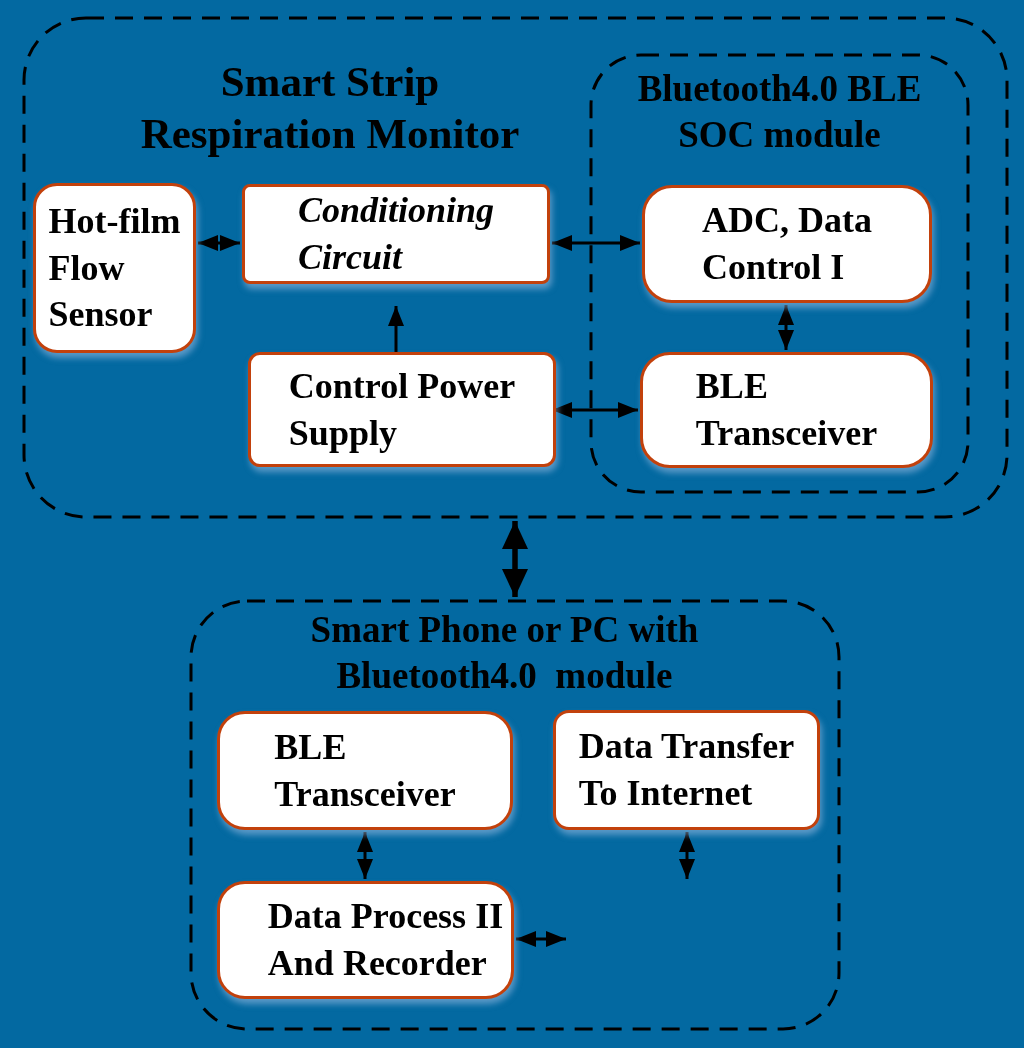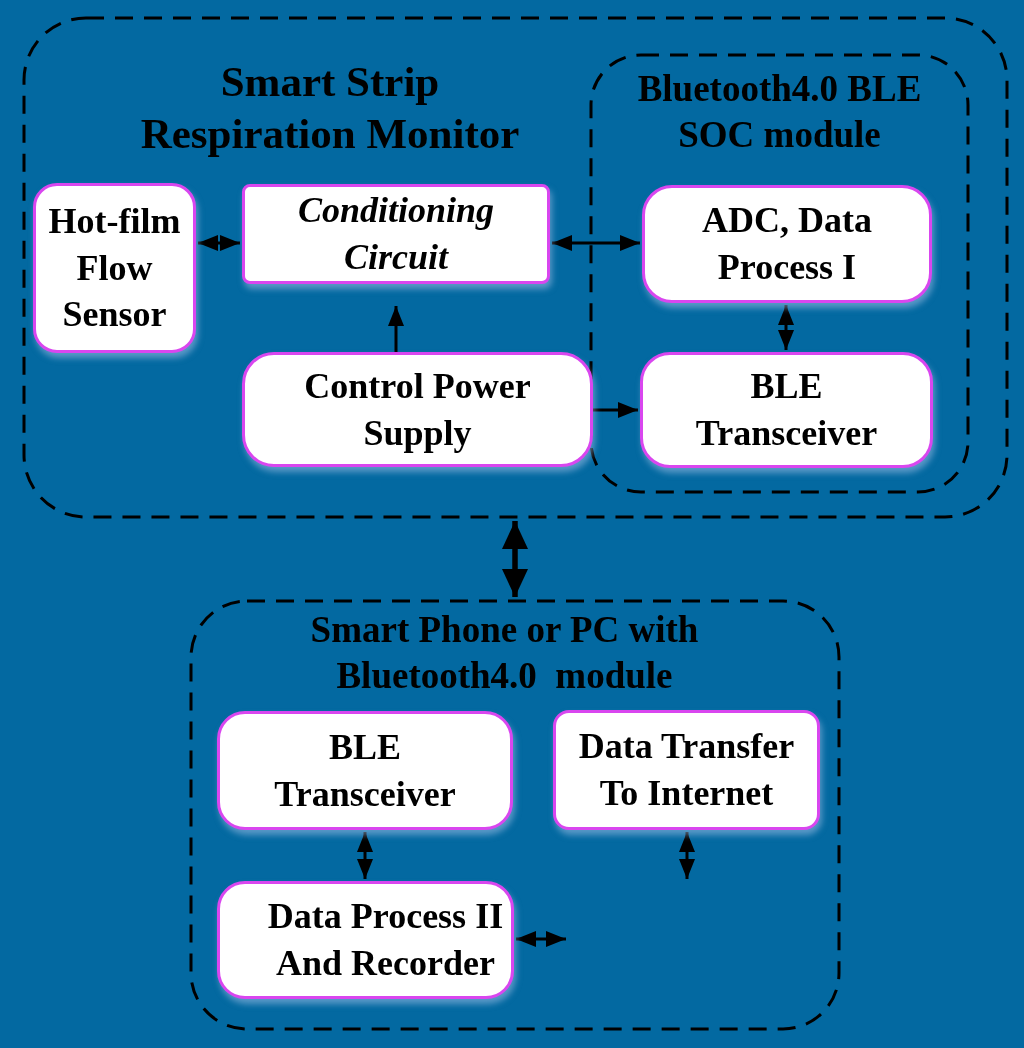--- a/index.html
+++ b/index.html
@@ -10,25 +10,24 @@
     background: #0369a1;
     font-family: "Liberation Serif", "DejaVu Serif", serif;
     color: #000000;
     overflow: hidden;
   }
   #wires { position: absolute; left: 0; top: 0; width: 1024px; height: 1048px; }
   .node {
     position: absolute;
     box-sizing: border-box;
     background: #ffffff;
-    border: 3px solid #d946ef;
+    border: 3px solid #c2410c;
     display: flex;
     align-items: center;
     justify-content: center;
-    text-align: center;
     font-weight: bold;
     font-size: 36px;
     line-height: 1.3;
     white-space: pre-wrap;
     box-shadow: 2px 5px 6px rgba(163,193,232,0.55);
   }
   .title {
     position: absolute;
     text-align: center;
     font-weight: bold;
@@ -72,24 +71,24 @@
   <div class="title title-sub" style="left:591px; top:66px; width:377px;">Bluetooth4.0 BLE
 SOC module</div>
   <div class="title title-sub" style="left:182px; top:607px; width:645px;">Smart Phone or PC with
 Bluetooth4.0  module</div>
 
   <div class="node" style="left:33px; top:183px; width:163px; height:170px; border-radius:24px;">Hot-film
 Flow
 Sensor</div>
   <div class="node" style="left:242px; top:184px; width:308px; height:100px; border-radius:8px;font-style:italic;">Conditioning
 Circuit</div>
-  <div class="node" style="left:242px; top:352px; width:351px; height:115px; border-radius:32px;">Control Power
+  <div class="node" style="left:248px; top:352px; width:308px; height:115px; border-radius:12px;">Control Power
 Supply</div>
   <div class="node" style="left:642px; top:185px; width:290px; height:118px; border-radius:30px;">ADC, Data
-Process I</div>
+Control I</div>
   <div class="node" style="left:640px; top:352px; width:293px; height:116px; border-radius:30px;">BLE
 Transceiver</div>
 
   <div class="node" style="left:217px; top:711px; width:296px; height:119px; border-radius:28px;">BLE
 Transceiver</div>
   <div class="node" style="left:553px; top:710px; width:267px; height:120px; border-radius:16px;">Data Transfer
 To Internet</div>
   <div class="node" style="left:217px; top:881px; width:297px; height:118px; border-radius:28px;padding-left:40px;">Data Process II
 And Recorder</div>
 

